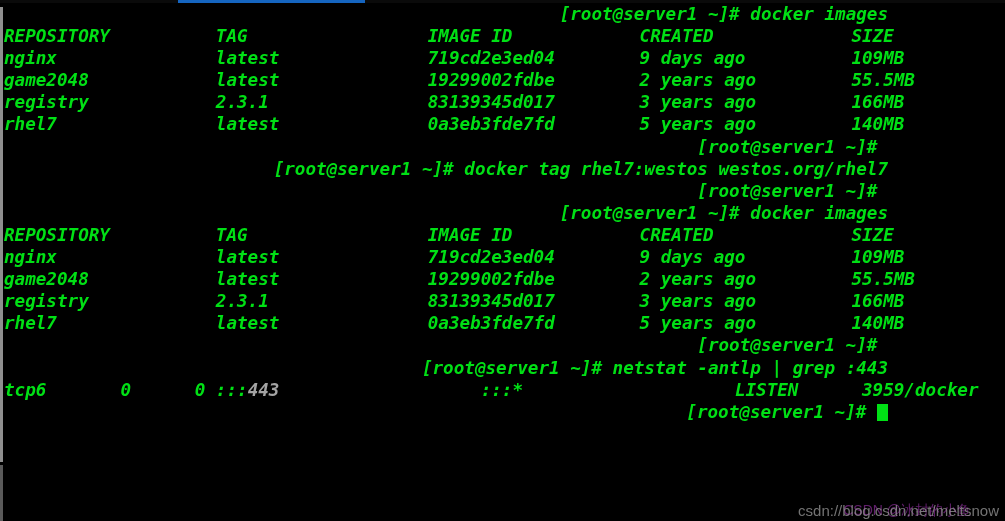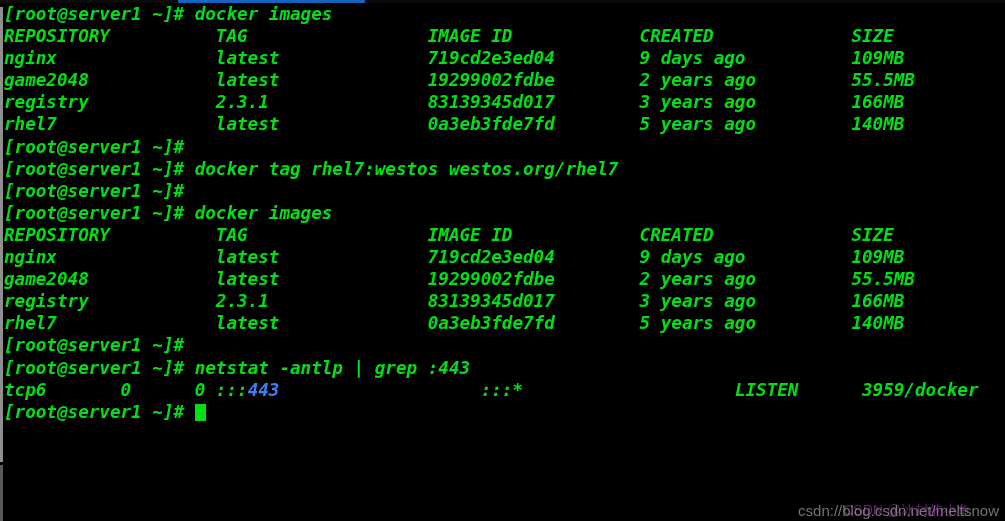--- a/index.html
+++ b/index.html
@@ -67,34 +67,35 @@
     background: #5a5a5a;
     z-index: 7;
   }
 
   #screen {
     position: absolute;
     top: 3px;
     left: 4px;
     width: 884px;
     z-index: 2;
+    text-align: right;
   }
   .line {
     height: 22.1px;
     line-height: 22.1px;
     white-space: pre;
     font-size: 17.6px;
     font-weight: bold;
     font-style: italic;
     color: #00e015;
     letter-spacing: 0px;
     font-family: "DejaVu Sans Mono", "Liberation Mono", monospace;
   }
   .g { color: #00e015; }
-  .red { color: #3b82f6; }
+  .red { color: #a3a3a3; }
   .cursor {
     display: inline-block;
     width: 11px;
     height: 17px;
     background: #00e015;
     vertical-align: -3px;
   }
   
   .watermark {
     position: absolute;

